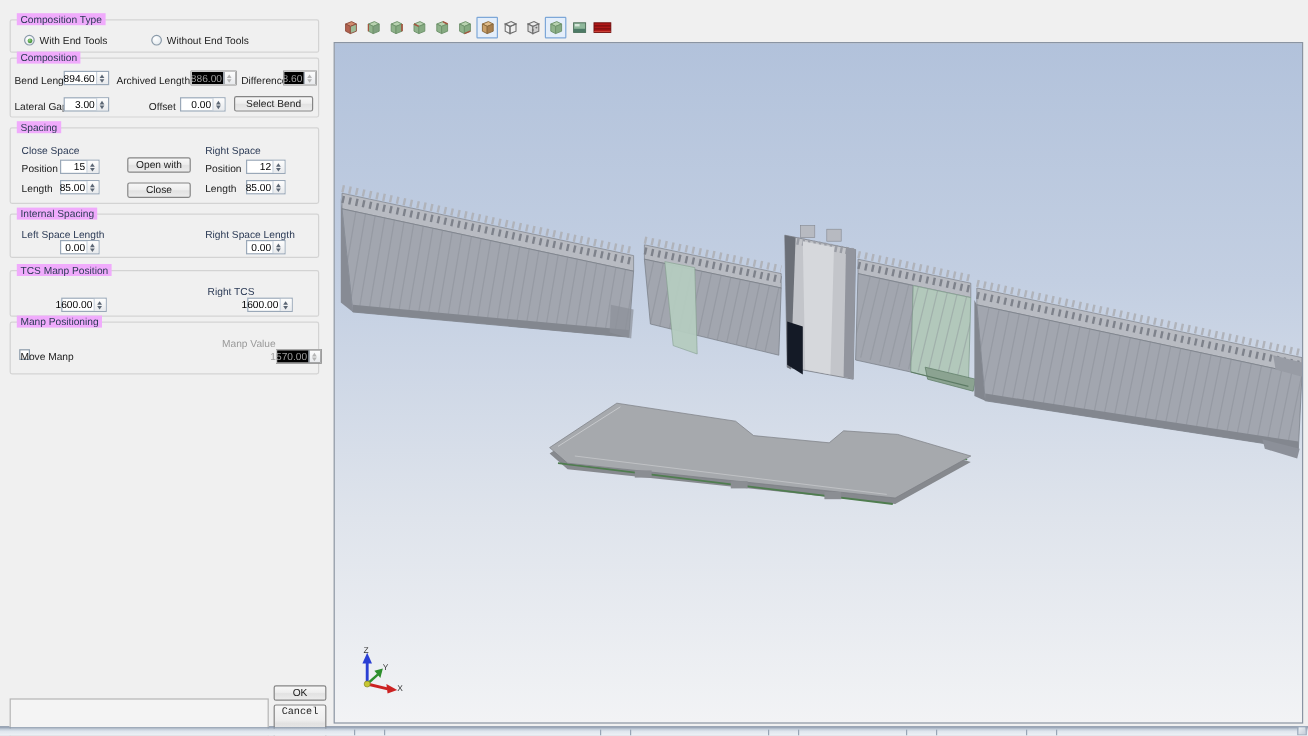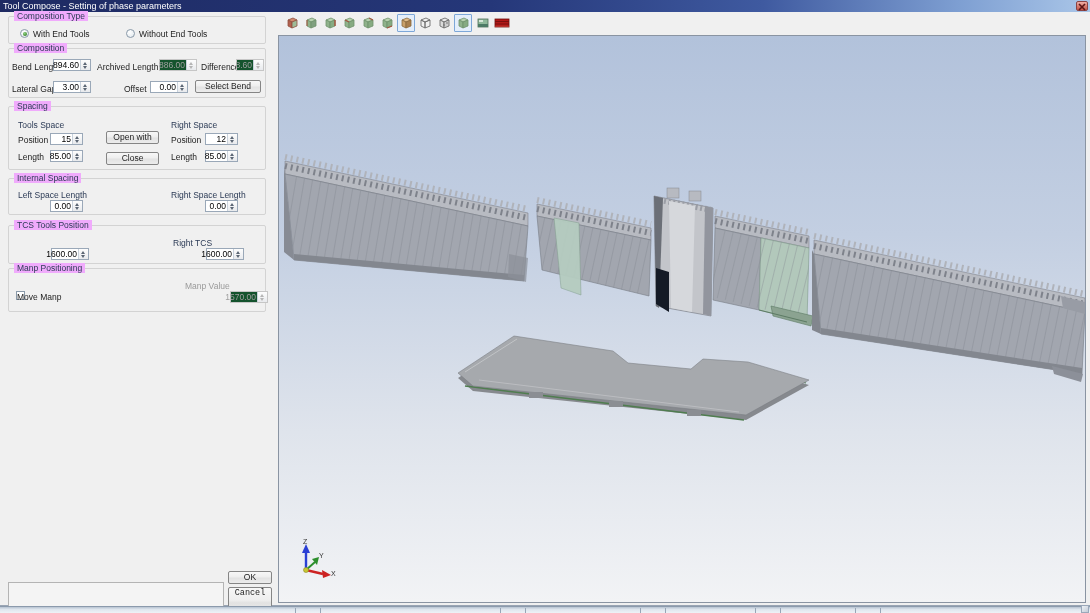--- a/index.html
+++ b/index.html
@@ -15,21 +15,21 @@
   
   .leftpanel{position:absolute;left:0;top:12px;width:278px;height:592px;background:#f0f0f0;}
   .group{position:absolute;border:1px solid #d3d3d3;border-radius:2px;background:#f0f0f0;box-sizing:border-box;}
   .gtitle{position:absolute;top:-6px;left:5px;background:#f0abfc;padding:0 3px;font-size:8.5px;color:#2b3a55;line-height:10px;white-space:nowrap;}
   .lbl{position:absolute;font-size:8.5px;color:#1c1c1c;line-height:10px;white-space:nowrap;}
   .lbl.dis{color:#9a9a9a;}
   .sublbl{position:absolute;font-size:8.5px;color:#2b3a55;line-height:10px;white-space:nowrap;}
   
   .spin{position:absolute;height:12px;background:#fff;border:1px solid #9aa8b8;box-sizing:border-box;}
   .spin .v{position:absolute;right:11px;top:1px;font-size:8.5px;color:#000;line-height:9px;}
-  .spin.dis{border-color:#c6c6c6;background:#14532d;}
+  .spin.dis{border-color:#c6c6c6;background:#000000;}
   .spin.dis .v{color:#9f9f9f;}
   .spin .ud{position:absolute;right:0;top:0;width:9px;height:10px;border-left:1px solid #c9d2dc;background:linear-gradient(180deg,#fdfdfd,#e8eaed);}
   .spin .ud i{position:absolute;left:2px;width:0;height:0;border-left:2.5px solid transparent;border-right:2.5px solid transparent;}
   .spin .ud i.up{top:1.5px;border-bottom:3px solid #5b6674;}
   .spin .ud i.dn{bottom:1.5px;border-top:3px solid #5b6674;}
   .spin.dis .ud i.up{border-bottom-color:#b5b5b5;}
   .spin.dis .ud i.dn{border-top-color:#b5b5b5;}
   
   .radio{position:absolute;width:9px;height:9px;border-radius:50%;border:1px solid #8a9aa9;background:radial-gradient(circle at 35% 30%,#fff 0%,#e9eef2 70%,#d5dde4 100%);box-sizing:border-box;}
   .radio .dot{display:none;}
@@ -53,29 +53,20 @@
   .taskstrip{position:absolute;left:0;top:606px;width:1090px;height:7px;background:linear-gradient(180deg,#b7c3d1 0%,#dfe6ee 40%,#eef2f6 100%);border-top:1px solid #8b9aac;box-sizing:border-box;}
   .taskstrip .seg{position:absolute;top:1px;width:1px;height:6px;background:#97a5b6;}
   .grip{position:absolute;right:1px;top:605px;width:8px;height:8px;background:linear-gradient(135deg,#eef2f6 0%,#c3ccd8 100%);border:1px solid #9aa8ba;box-sizing:border-box;}
 </style>
 </head>
 <body>
 
 <div class="screen">
   <div class="window">
 
-    <div class="titlebar">
-      <span>Tool Compose - Setting of phase parameters</span>
-      <span class="closebtn">
-        <svg width="8" height="8" viewBox="0 0 8 8">
-          <line x1="1" y1="1" x2="7" y2="7" stroke="#5a1515" stroke-width="1.6"></line>
-          <line x1="7" y1="1" x2="1" y2="7" stroke="#5a1515" stroke-width="1.6"></line>
-        </svg>
-      </span>
-    </div>
 
     <div class="leftpanel">
 
       <div class="group" style="left:8px;top:4px;width:258px;height:28px;">
         <div class="gtitle">Composition Type</div>
         <span class="radio sel" style="left:11px;top:12px;">
             <span class="dot"></span>
           </span>
         <span class="lbl" style="left:24px;top:12px;">With End Tools</span>
         <span class="radio" style="left:117px;top:12px;"></span>
@@ -124,21 +115,21 @@
               <i class="dn"></i>
             </span>
         </span>
         <span class="btn" style="left:186px;top:31px;width:66px;height:13px;">
           <span>Select Bend</span>
         </span>
       </div>
 
       <div class="group" style="left:8px;top:94px;width:258px;height:64px;">
         <div class="gtitle">Spacing</div>
-        <span class="sublbl" style="left:9px;top:13px;">Tools Space</span>
+        <span class="sublbl" style="left:9px;top:13px;">Close Space</span>
         <span class="lbl" style="left:9px;top:28px;">Position</span>
         <span class="spin" style="left:41px;top:26px;width:33px;">
           <span class="v">15</span>
             <span class="ud">
               <i class="up"></i>
               <i class="dn"></i>
             </span>
         </span>
         <span class="lbl" style="left:9px;top:45px;">Length</span>
         <span class="spin" style="left:41px;top:43px;width:33px;">
@@ -187,21 +178,21 @@
         <span class="spin" style="left:196px;top:21px;width:33px;">
           <span class="v">0.00</span>
             <span class="ud">
               <i class="up"></i>
               <i class="dn"></i>
             </span>
         </span>
       </div>
 
       <div class="group" style="left:8px;top:213px;width:258px;height:39px;">
-        <div class="gtitle">TCS Tools Position</div>
+        <div class="gtitle">TCS Manp Position</div>
         <span class="sublbl" style="left:5px;top:12px;margin-top:28px;">Left TCS</span>
         <span class="spin" style="left:42px;top:22px;width:38px;">
           <span class="v">1600.00</span>
             <span class="ud">
               <i class="up"></i>
               <i class="dn"></i>
             </span>
         </span>
         <span class="sublbl" style="left:164px;top:12px;">Right TCS</span>
         <span class="spin" style="left:197px;top:22px;width:38px;">

